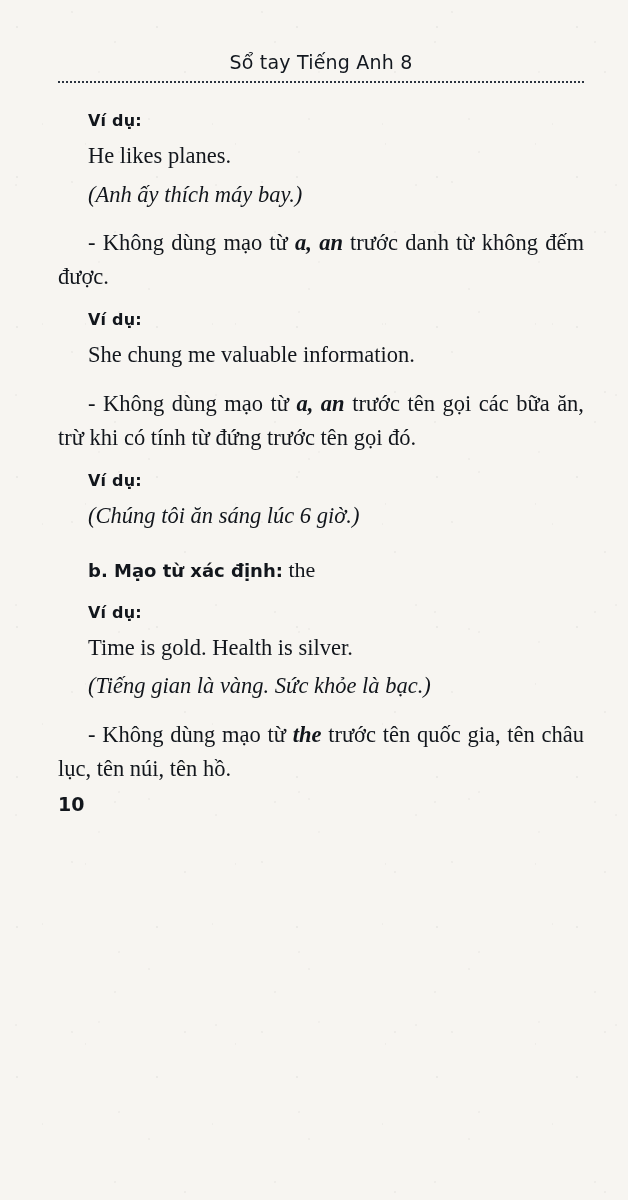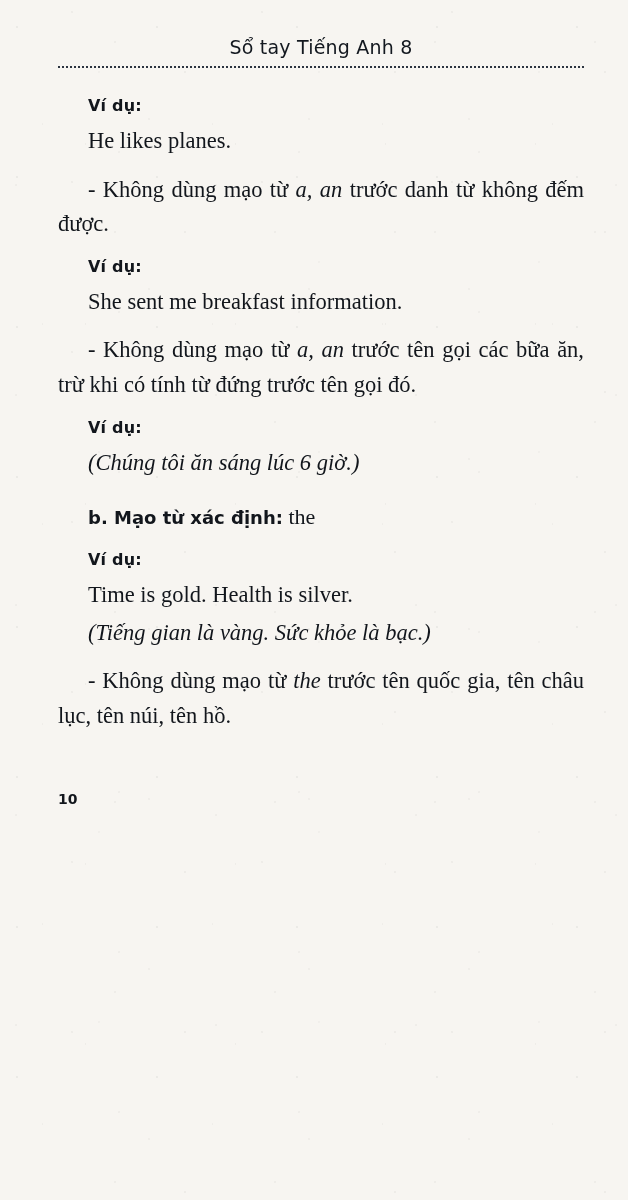--- a/index.html
+++ b/index.html
@@ -34,21 +34,21 @@
     background-size: 140px 150px, 190px 170px, 160px 190px, 210px 160px,
                      170px 200px, 150px 180px, 200px 210px, 180px 160px,
                      220px 190px, 160px 170px;
     opacity: .85;
   }
   .page {
     position: relative;
     width: 628px;
     height: 849px;
     box-sizing: border-box;
-    padding: 32px 44px 0 58px;
+    padding: 47px 44px 0 58px;
   }
   .running-head {
     text-align: center;
     font-size: 19px;
     letter-spacing: .2px;
     color: #13181f;
     font-family: "DejaVu Sans", sans-serif;
     font-weight: 500;
     margin: 4px 0 8px 0;
   }
@@ -95,57 +95,58 @@
     text-indent: 30px;
     margin: 20px 0 10px 0;
     font-size: 22px;
   }
   .heading-b .strong {
     font-family: "DejaVu Sans", sans-serif;
     font-weight: bold;
     font-size: 18px;
   }
   b, .bi {
-    font-weight: normal;
+    font-weight: bold;
   }
   .bi {
     font-style: italic;
   }
   .spread {
     text-align: justify;
   }
   .folio {
     position: absolute;
     left: 58px;
-    bottom: 42px;
+    bottom: 34px;
     font-family: "DejaVu Sans", sans-serif;
     font-weight: bold;
-    font-size: 14px;
+    font-size: 19px;
     color: #12161c;
   }
 </style>
 </head>
 <body>
 
 <div class="paper-noise"></div>
 
 <div class="page">
 
   <div class="running-head">Sổ tay Tiếng Anh 8</div>
   <hr class="rule">
 
   <div class="body">
 
     <p class="vidu">Ví dụ:</p>
     <p class="eng">He likes planes.</p>
+    <p class="viet-italic">(Anh ấy thích máy bay.)</p>
 
     <p class="indent rule-para spread"><span>- Không dùng mạo từ </span><span class="bi">a, an</span><span> trước danh từ không đếm được.</span></p>
 
     <p class="vidu">Ví dụ:</p>
-    <p class="eng">She sent me breakfast information.</p>
+    <p class="eng">She chung me valuable information.</p>
 
     <p class="indent rule-para spread"><span>- Không dùng mạo từ </span><span class="bi">a, an</span><span> trước tên gọi các bữa ăn, trừ khi có tính từ đứng trước tên gọi đó.</span></p>
 
     <p class="vidu">Ví dụ:</p>
     <p class="viet-italic">(Chúng tôi ăn sáng lúc 6 giờ.)</p>
 
     <p class="heading-b"><span class="strong">b. Mạo từ xác định:</span><span> the</span></p>
 
 
     <p class="vidu">Ví dụ:</p>

